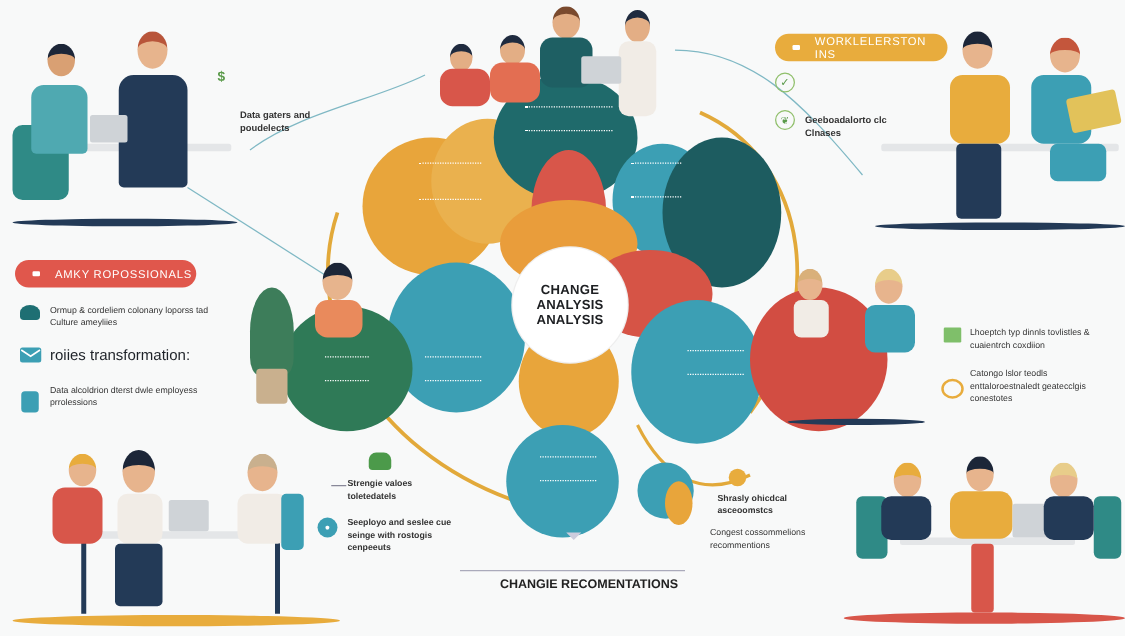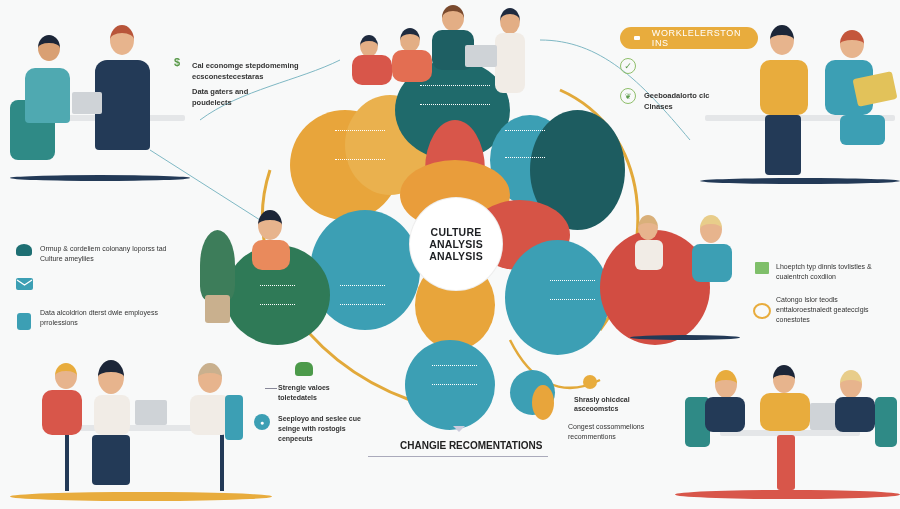--- a/index.html
+++ b/index.html
@@ -6,21 +6,21 @@
   html,body{width:900px;height:509px;overflow:hidden;background:#f7f8f8;font-family:"Liberation Sans",sans-serif;color:#2a2f36}
   .canvas{position:relative;width:900px;height:509px;overflow:hidden;background:#f8f9f9}
   .abs{position:absolute}
   .pill{position:absolute;border-radius:14px;color:#fff;font-size:9px;letter-spacing:.6px;display:flex;align-items:center;padding-left:14px;height:22px}
   .pill .dot{width:6px;height:4px;background:#fff;border-radius:1px;margin-right:12px}
   .note{position:absolute;font-size:7.5px;line-height:11px;color:#333;font-weight:bold}
   .circle{position:absolute;border-radius:50%}
   .mini{position:absolute;font-size:4.5px;line-height:7px;color:#eaf4f4}
   .center{position:absolute;left:410px;top:198px;width:92px;height:92px;border-radius:50%;background:#fff;display:flex;flex-direction:column;align-items:center;justify-content:center;text-align:center;font-weight:bold;font-size:10.5px;line-height:12px;color:#1d1f22;letter-spacing:.2px;box-shadow:0 0 0 1px #eee}
   .icon{position:absolute;display:flex;align-items:center;justify-content:center}
-  .foot{position:absolute;left:400px;top:440px;font-size:10px;font-weight:bold;color:#222}
+  .foot{position:absolute;left:400px;top:462px;font-size:10px;font-weight:bold;color:#222}
   .rule{position:absolute;height:1px;background:#aab}
 </style>
 </head>
 <body>
 
 <div class="canvas">
 
   <svg class="abs" style="left:0;top:0" width="900" height="509">
     <path d="M270 170 C 240 260, 300 360, 410 400" stroke="#e2a93a" stroke-width="3" fill="none"></path>
     <path d="M560 90 C 650 130, 660 250, 600 330" stroke="#e2a93a" stroke-width="3" fill="none"></path>
@@ -49,21 +49,21 @@
 
   <div class="mini" style="left:335px;top:130px;width:50px;height:30px;border-top:1px dotted #fff;border-bottom:1px dotted #fff"></div>
   <div class="mini" style="left:505px;top:130px;width:40px;height:28px;border-top:1px dotted #fff;border-bottom:1px dotted #fff"></div>
   <div class="mini" style="left:420px;top:85px;width:70px;height:20px;border-top:1px dotted #fff;border-bottom:1px dotted #fff"></div>
   <div class="mini" style="left:340px;top:285px;width:45px;height:20px;border-top:1px dotted #fff;border-bottom:1px dotted #fff"></div>
   <div class="mini" style="left:260px;top:285px;width:35px;height:20px;border-top:1px dotted #fff;border-bottom:1px dotted #fff"></div>
   <div class="mini" style="left:550px;top:280px;width:45px;height:20px;border-top:1px dotted #fff;border-bottom:1px dotted #fff"></div>
   <div class="mini" style="left:432px;top:365px;width:45px;height:20px;border-top:1px dotted #fff;border-bottom:1px dotted #fff"></div>
 
   <div class="center">
-    <span>CULTURE</span>
+    <span>CHANGE</span>
     <span>ANALYSIS</span>
     <span>ANALYSIS</span>
   </div>
 
   <div class="abs" style="left:0;top:20px;width:190px;height:165px">
     <div class="abs" style="left:55px;top:95px;width:130px;height:6px;background:#e4e6e8;border-radius:2px"></div>
     <div class="abs" style="left:10px;top:155px;width:180px;height:6px;background:#233a57;border-radius:50%"></div>
     <div class="abs" style="left:10px;top:80px;width:45px;height:60px;background:#2f8a86;border-radius:8px"></div>
     <div class="abs" style="left:25px;top:48px;width:45px;height:55px;background:#4fa9b1;border-radius:10px 10px 4px 4px"></div>
     <div class="abs" style="left:38px;top:15px;width:22px;height:26px;background:#d9a073;border-radius:50%;border-top:8px solid #1c2638"></div>
@@ -136,38 +136,42 @@
 
   <div class="abs" style="left:630px;top:210px;width:110px;height:130px">
     <div class="abs" style="left:8px;top:5px;width:20px;height:25px;background:#e7b48d;border-radius:50%;border-top:8px solid #d9b07a"></div>
     <div class="abs" style="left:5px;top:30px;width:28px;height:30px;background:#f1ece6;border-radius:6px"></div>
     <div class="abs" style="left:70px;top:5px;width:22px;height:28px;background:#e7b48d;border-radius:50%;border-top:9px solid #e8cd8a"></div>
     <div class="abs" style="left:62px;top:34px;width:40px;height:38px;background:#3c9fb4;border-radius:8px"></div>
     <div class="abs" style="left:0;top:125px;width:110px;height:5px;background:#233a57;border-radius:50%"></div>
   </div>
 
   <div class="icon" style="left:172px;top:55px;width:10px;height:14px;color:#5a9a4a;font-size:11px;font-weight:bold">$</div>
-  <div class="note" style="left:192px;top:60px;width:140px">Cal economge stepdomeming ecsconestecestaras</div>
   <div class="note" style="left:192px;top:86px;width:80px">Data gaters and poudelects</div>
 
   <div class="pill" style="left:620px;top:27px;width:138px;background:#e8ac3d">
     <span class="dot"></span>
     <span>WORKLELERSTON INS</span>
   </div>
   <div class="icon" style="left:620px;top:58px;width:16px;height:16px;border:1.5px solid #8fbf6a;border-radius:50%;color:#5a9a4a;font-size:9px">✓</div>
   <div class="icon" style="left:620px;top:88px;width:16px;height:16px;border:1.5px solid #8fbf6a;border-radius:50%;color:#5a9a4a;font-size:8px">❦</div>
   <div class="note" style="left:644px;top:90px;width:80px">Geeboadalorto clc Clnases</div>
 
+  <div class="pill" style="left:12px;top:208px;width:145px;background:#e0574c">
+    <span class="dot"></span>
+    <span>AMKY ROPOSSIONALS</span>
+  </div>
   <div class="icon" style="left:16px;top:244px;width:16px;height:12px;background:#1e6f73;border-radius:50% 50% 3px 3px"></div>
   <div class="note" style="left:40px;top:244px;width:145px;font-weight:normal;font-size:7px;line-height:10px">Ormup &amp; cordeliem colonany loporss tad Culture ameyliies</div>
   <div class="icon" style="left:16px;top:278px;width:17px;height:12px;background:#3c9fb4;border-radius:2px">
     <svg width="17" height="12">
         <path d="M1 2 L8.5 7 L16 2" stroke="#fff" stroke-width="1.3" fill="none"></path>
       </svg>
   </div>
+  <div class="note" style="left:40px;top:276px;width:160px;font-size:12px;line-height:16px;font-weight:normal;color:#1e2228">roiies transformation:</div>
   <div class="icon" style="left:17px;top:313px;width:14px;height:17px;background:#3c9fb4;border-radius:3px"></div>
   <div class="note" style="left:40px;top:308px;width:150px;font-weight:normal;font-size:7px;line-height:10px">Data alcoldrion dterst dwle employess prrolessions</div>
 
   <div class="icon" style="left:755px;top:262px;width:14px;height:12px;background:#7fbf6a;border-radius:1px"></div>
   <div class="note" style="left:776px;top:262px;width:118px;font-weight:normal;font-size:7px;line-height:10px">Lhoeptch typ dinnls tovlistles &amp; cuaientrch coxdiion</div>
   <div class="icon" style="left:753px;top:303px;width:18px;height:16px;border:2px solid #e8ac3d;border-radius:50%"></div>
   <div class="note" style="left:776px;top:295px;width:105px;font-weight:normal;font-size:7px;line-height:10px">Catongo lslor teodls enttaloroestnaledt geatecclgis conestotes</div>
 
   <div class="icon" style="left:295px;top:362px;width:18px;height:14px;background:#4c9a4a;border-radius:6px 6px 3px 3px"></div>
   <div class="abs" style="left:265px;top:388px;width:12px;height:1px;background:#889"></div>

